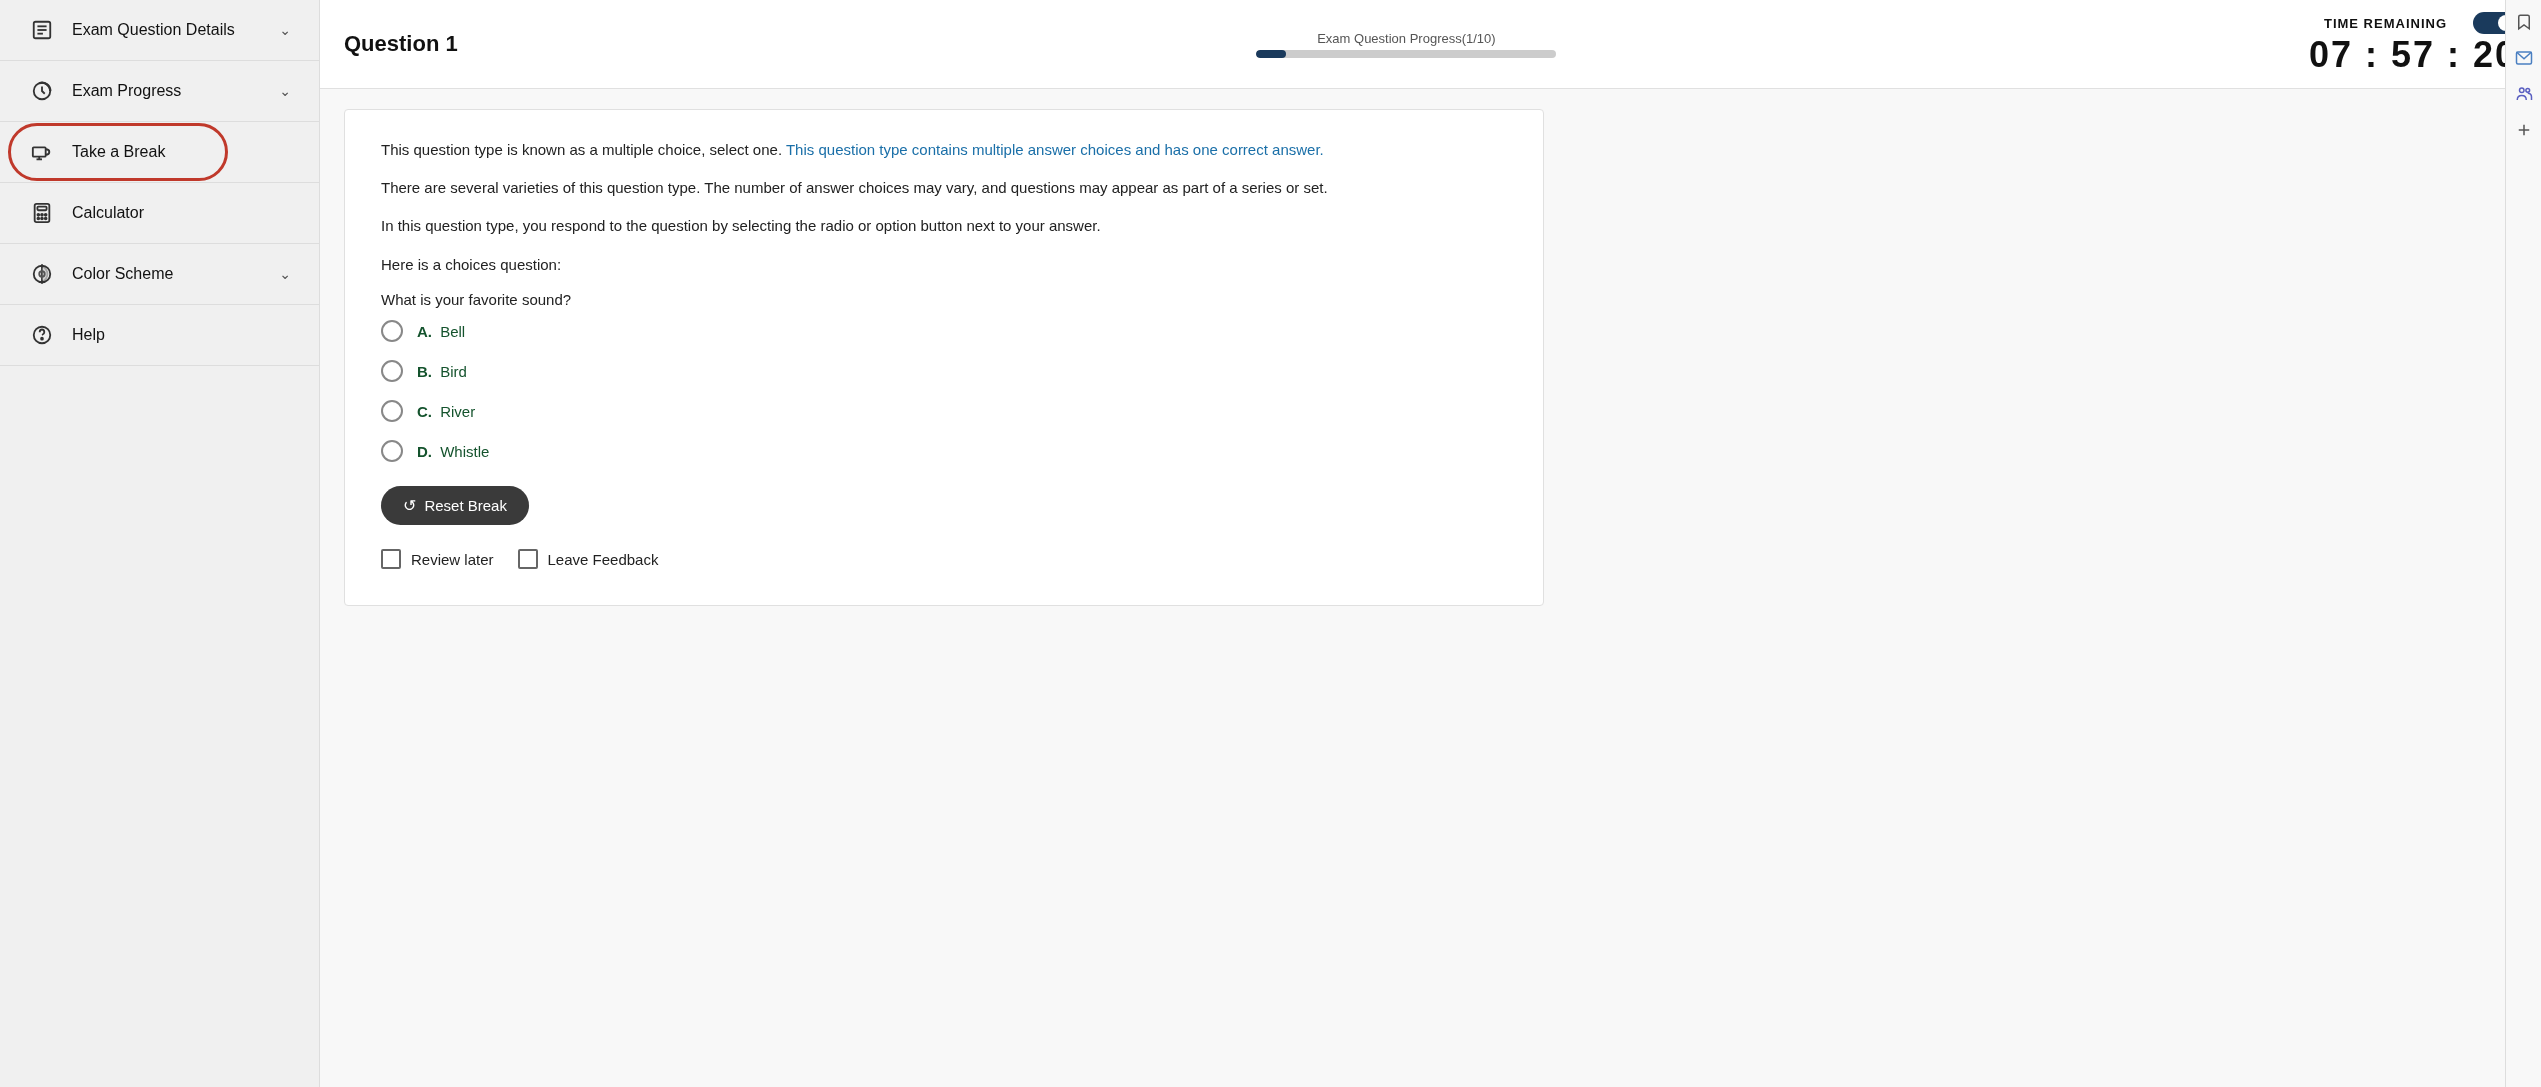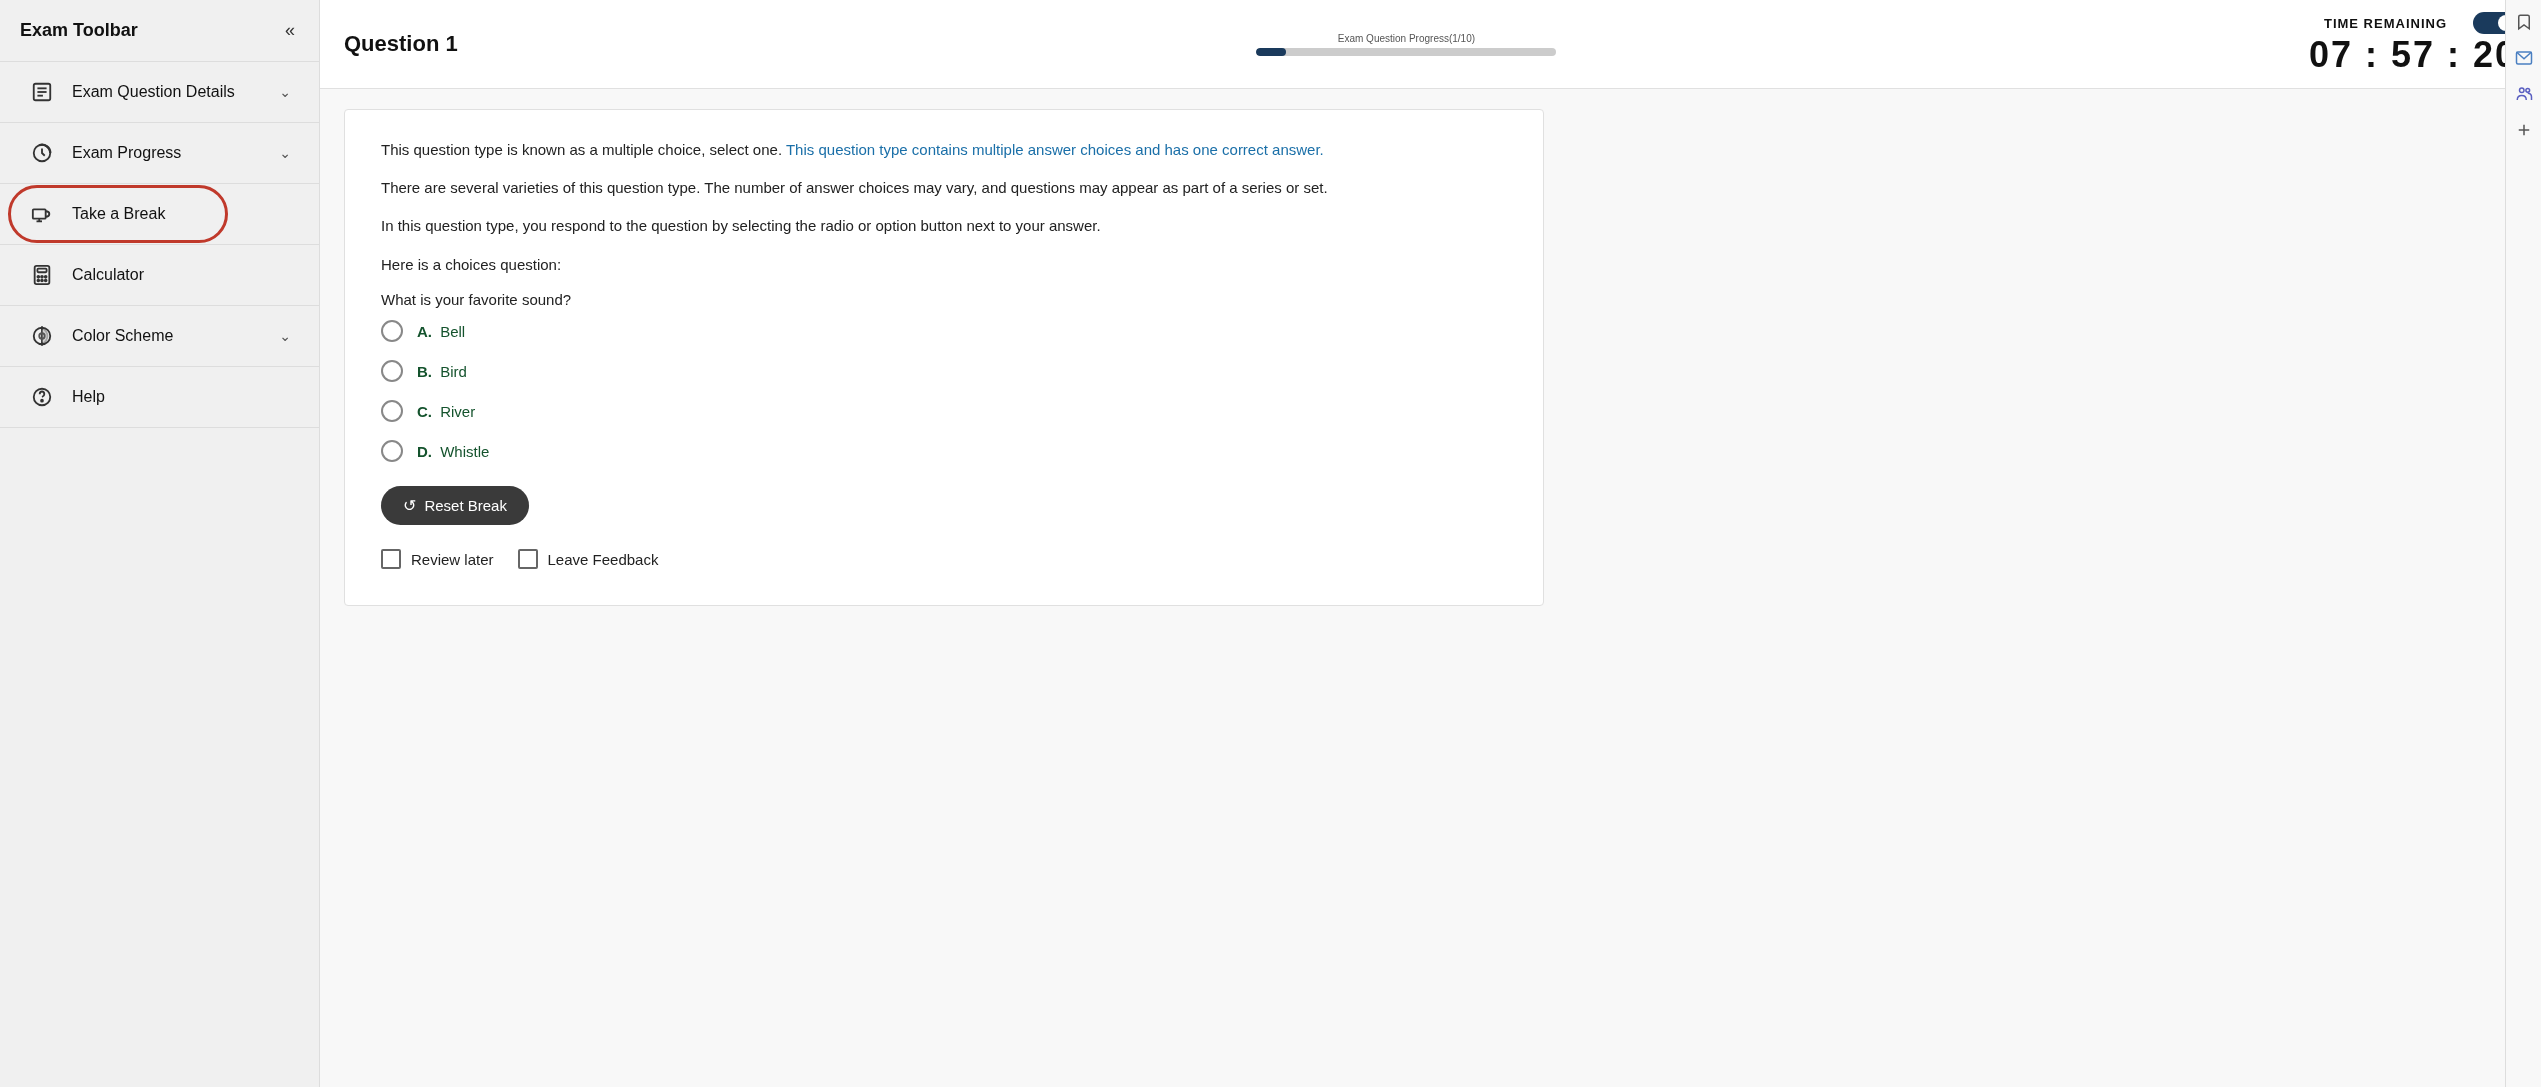--- a/index.html
+++ b/index.html
@@ -122,21 +122,21 @@
 
     .progress-section {
       flex: 1;
       display: flex;
       flex-direction: column;
       align-items: center;
       gap: 4px;
     }
 
     .progress-label {
-      font-size: 10px;
+      font-size: 13px;
       color: #555;
       display: flex;
       align-items: center;
       gap: 0;
     }
 
     .progress-bar-container {
       width: 300px;
       height: 8px;
       background: #ccc;
@@ -336,24 +336,20 @@
 
     .checkbox-label {
       font-size: 15px;
       color: #222;
     }
   </style>
 </head>
 <body>
 
 <div id="sidebar">
-  <div class="sidebar-header">
-    <span class="sidebar-title">Exam Toolbar</span>
-    <button class="collapse-btn">«</button>
-  </div>
 
   <div class="sidebar-item">
     <div class="sidebar-item-icon">
       <svg width="22" height="22" viewBox="0 0 24 24" fill="none" stroke="#333" stroke-width="2">
         <rect x="3" y="3" width="18" height="18" rx="2"></rect>
         <line x1="7" y1="8" x2="17" y2="8"></line>
         <line x1="7" y1="12" x2="17" y2="12"></line>
         <line x1="7" y1="16" x2="13" y2="16"></line>
       </svg>
     </div>

